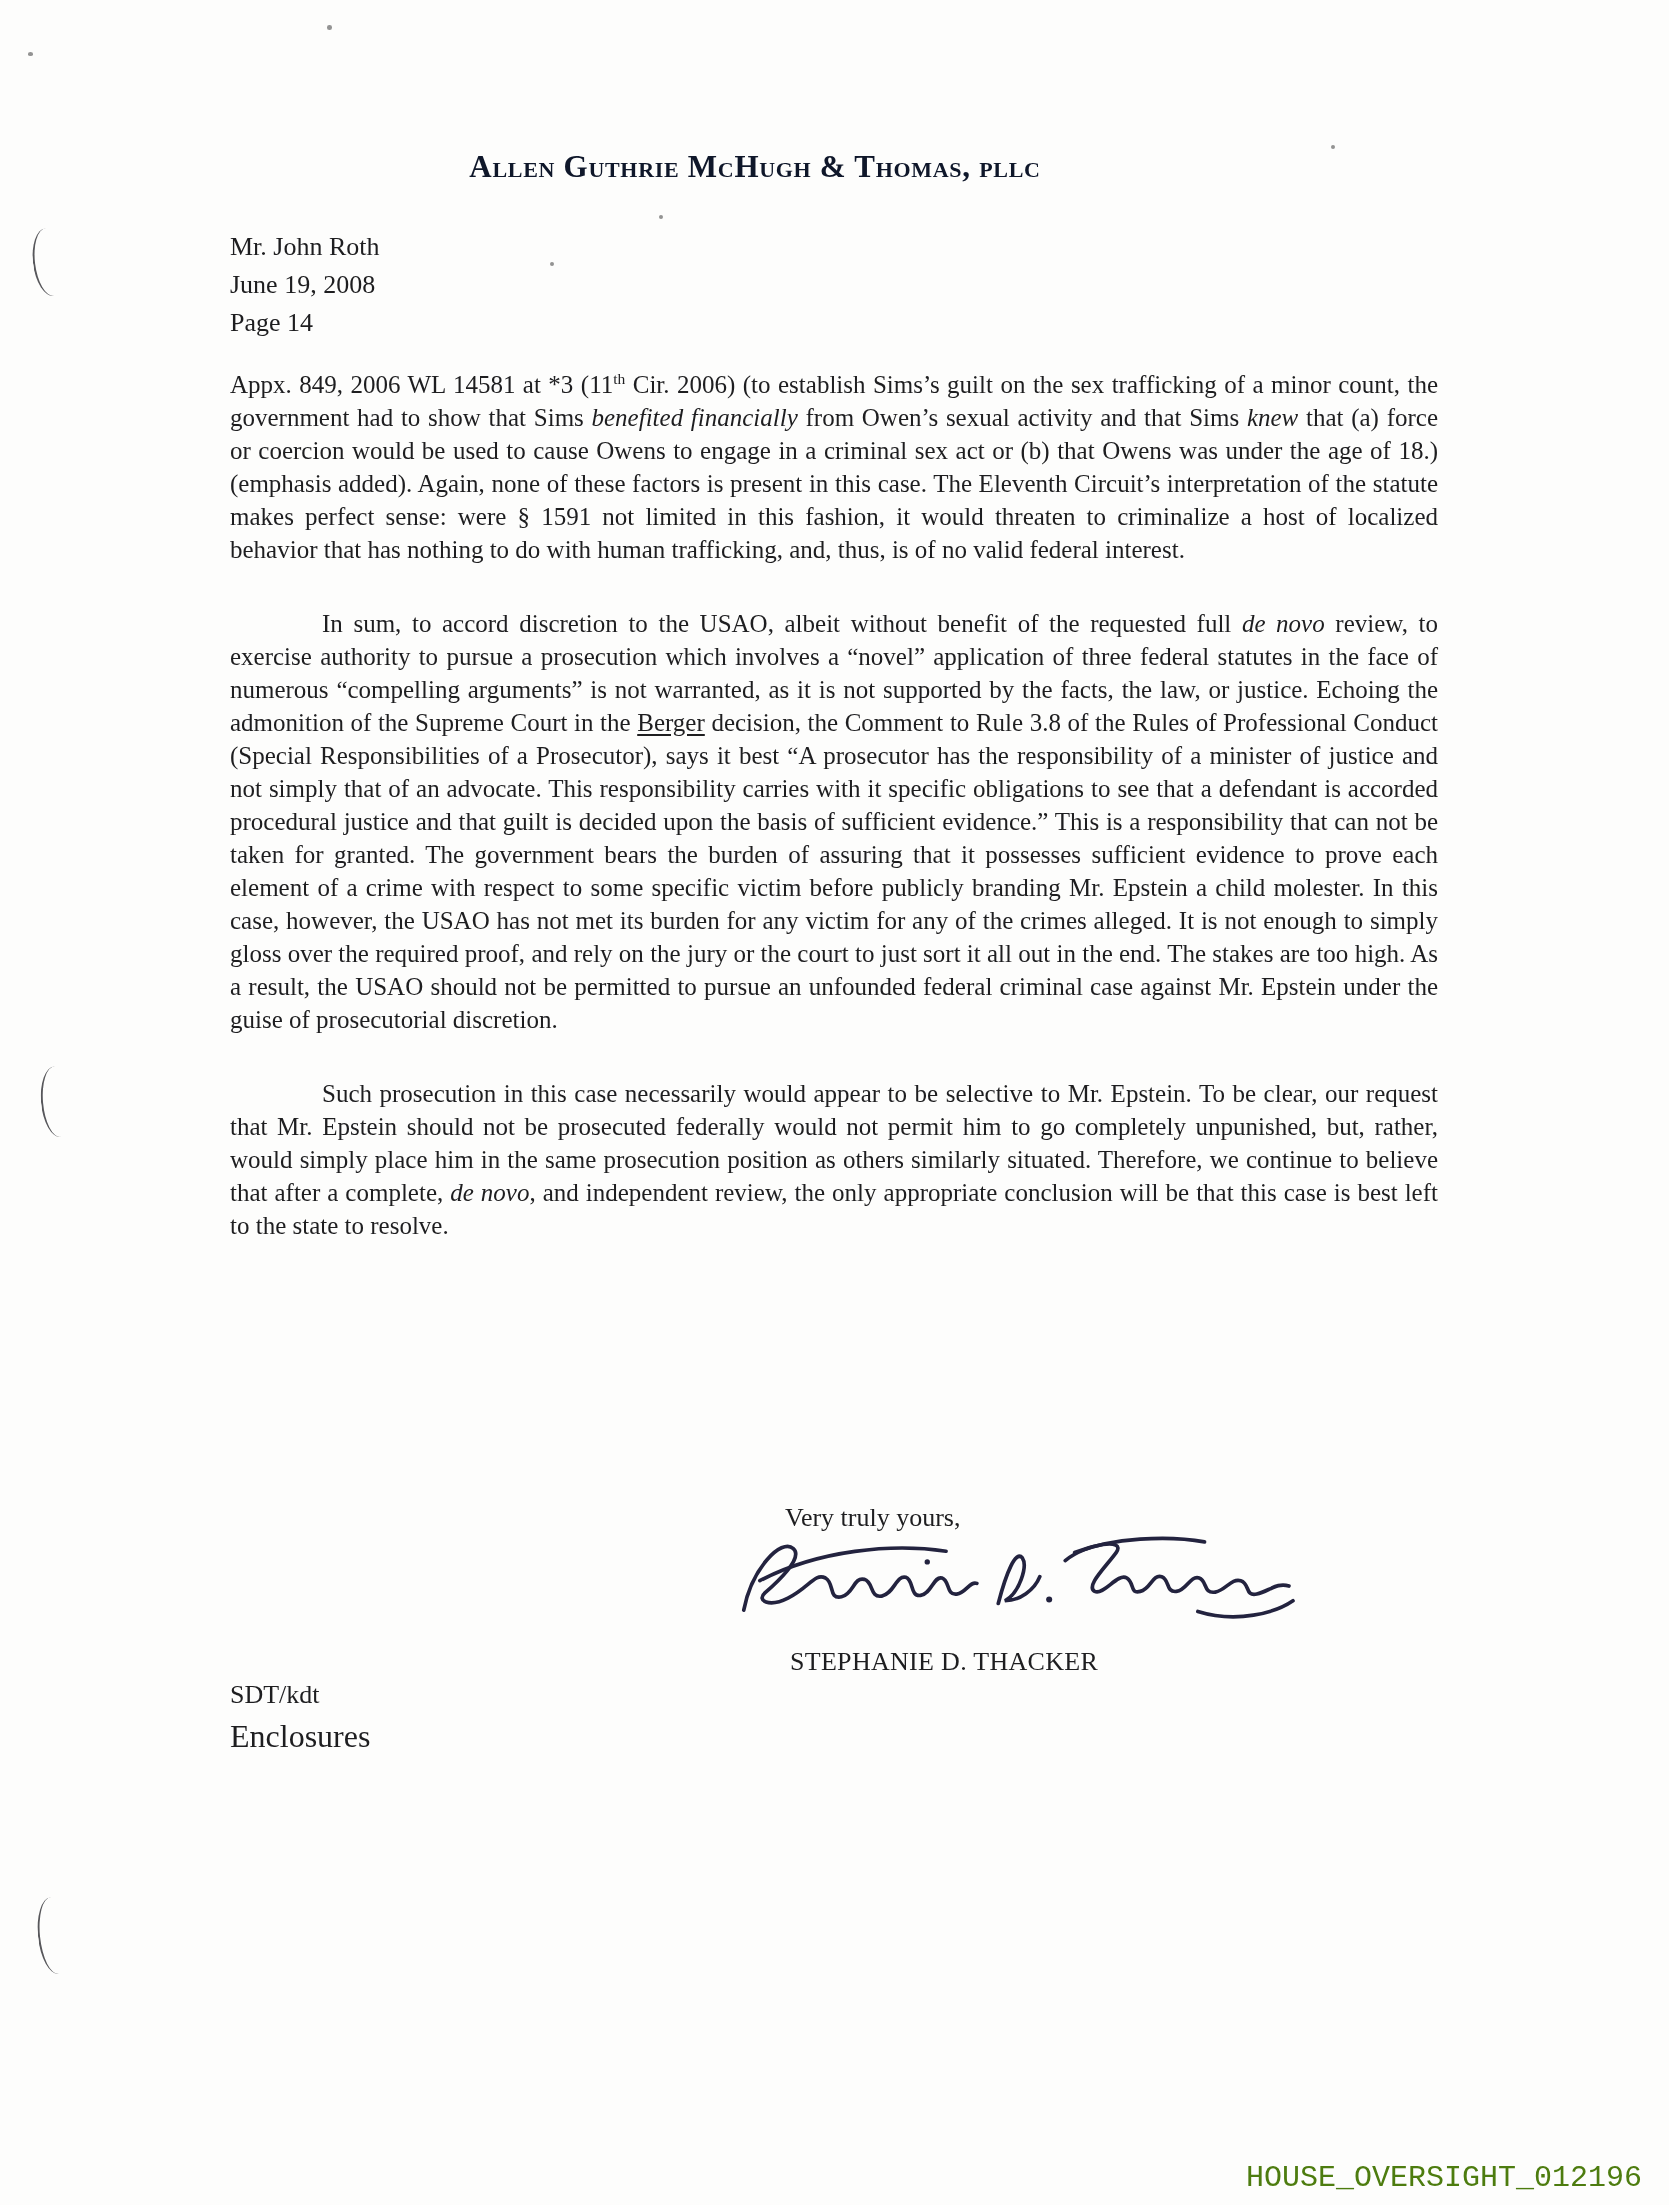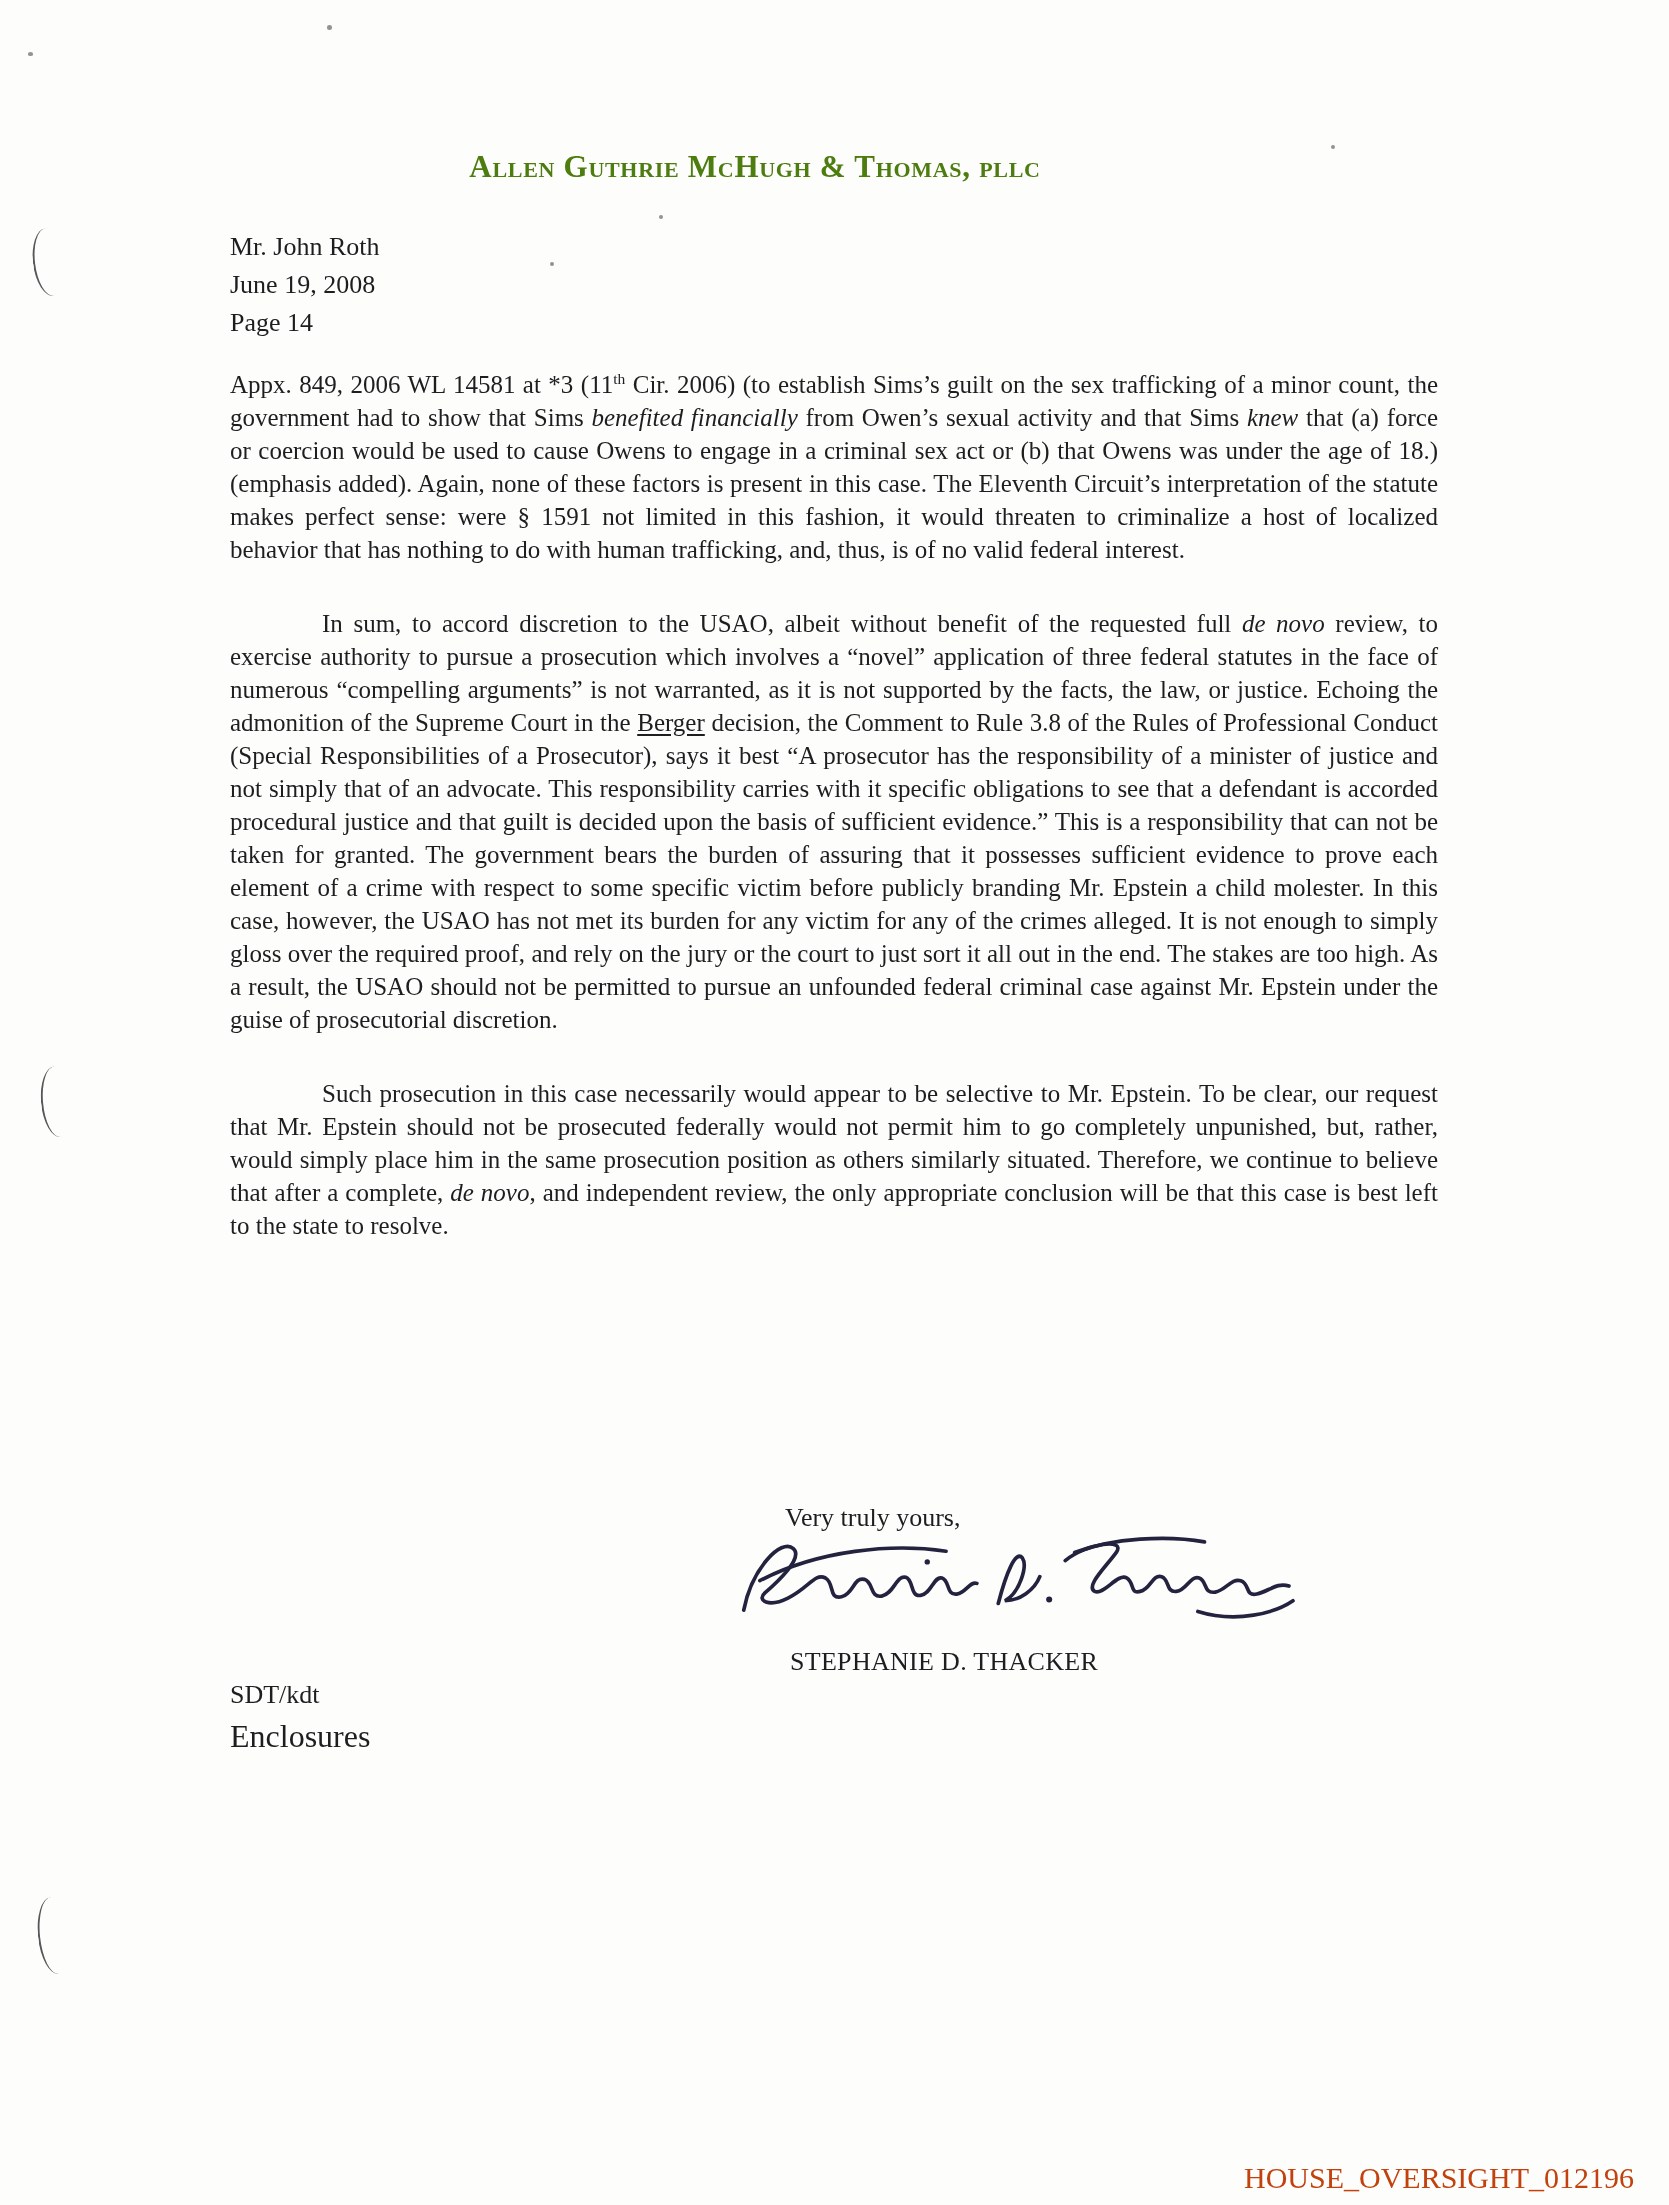--- a/index.html
+++ b/index.html
@@ -18,21 +18,21 @@
   .firm-name {
     position: absolute;
     top: 149px;
     left: 0;
     width: 1510px;
     text-align: center;
     font-weight: bold;
     font-variant: small-caps;
     font-size: 31px;
     letter-spacing: 0.7px;
-    color: #4d7c0f;
+    color: #0f172a;
   }
 
   
   .recipient-block {
     position: absolute;
     top: 228px;
     left: 230px;
     font-size: 26px;
     line-height: 38px;
   }
@@ -86,24 +86,24 @@
     position: absolute;
     top: 1718px;
     left: 230px;
     font-size: 32px;
   }
 
   
   .stamp {
     position: absolute;
     bottom: 10.5px;
-    right: 35px;
-    font-family: Liberation Serif, serif;
+    right: 27px;
+    font-family: Liberation Mono, monospace;
     font-size: 30px;
-    color: #c2410c;
+    color: #4d7c0f;
   }
 
   
   .paren-mark {
     position: absolute;
     width: 33px;
     border-left: 2.6px solid rgba(45,45,50,0.8);
     border-radius: 50%;
   }
   .paren-mark.m1 { left: 33px;  top: 228px;  height: 68px; transform: rotate(-7deg); }

